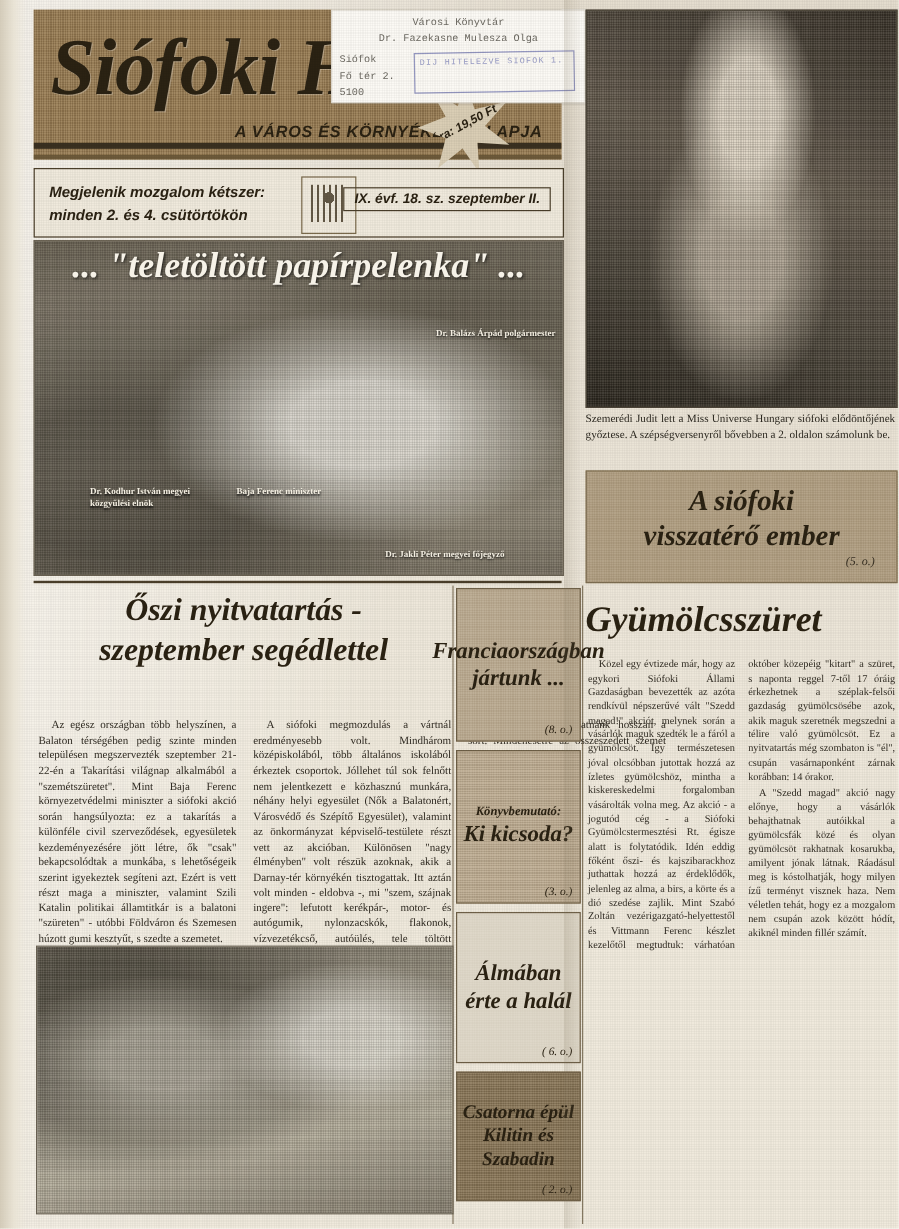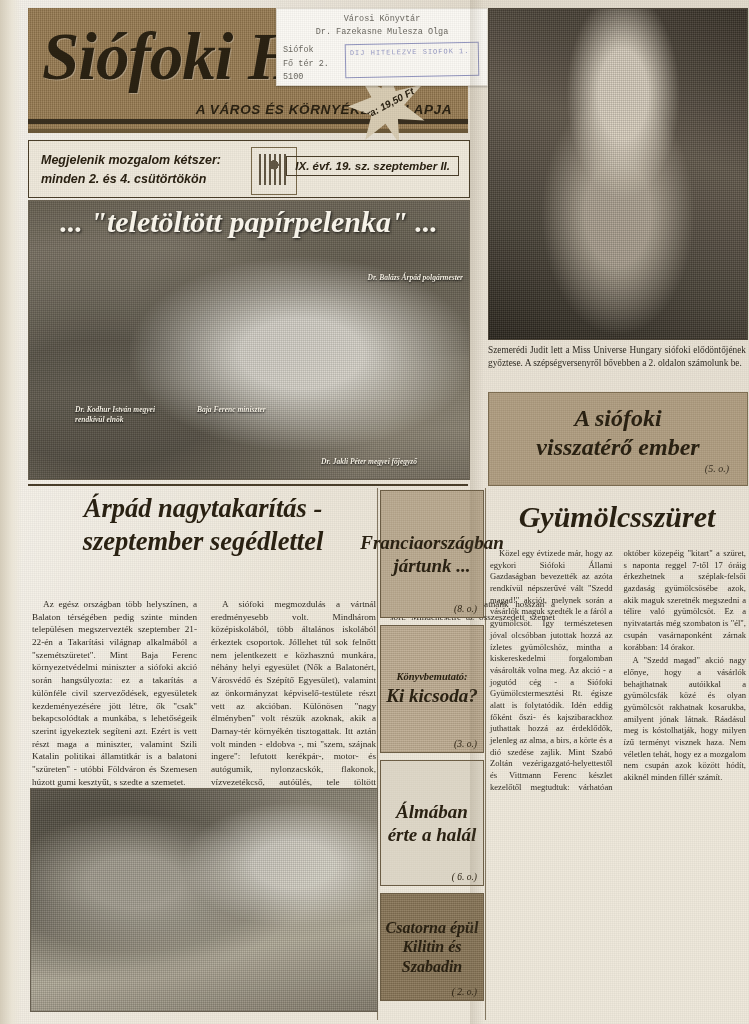--- a/index.html
+++ b/index.html
@@ -92,21 +92,21 @@
               radial-gradient(ellipse at 86% 38%, rgba(60,54,42,.45) 0 20%, rgba(0,0,0,0) 52%),
               linear-gradient(175deg,#6e6657 0%,#9a9281 38%,#b3ab98 62%,#7d7565 100%);}
   .hero .ph:after{content:"";position:absolute;inset:0;
             background-image:
               repeating-linear-gradient(0deg, rgba(0,0,0,.10) 0 1px, rgba(255,255,255,.04) 1px 2px),
               repeating-linear-gradient(90deg, rgba(0,0,0,.10) 0 1px, rgba(255,255,255,.04) 1px 2px);}
   .hero-head{position:absolute;left:0;right:0;top:4px;text-align:center;z-index:4;
              font-style:italic;font-weight:bold;font-size:30px;color:#f6f2e8;
              text-shadow:1px 1px 3px rgba(0,0,0,.75);}
   .phlabel{position:absolute;z-index:5;color:#f4efe2;font-size:7.5px;font-weight:bold;
-           line-height:1.3;text-shadow:0 1px 2px rgba(0,0,0,.9);font-style:italic;}
+           line-height:1.3;text-shadow:0 1px 2px rgba(0,0,0,.9);}
 
   
   .queen{position:absolute;left:488px;top:8px;width:258px;height:330px;
          background:#5d5447;overflow:hidden;border:1px solid #4e463a;}
   .queen .ph{position:absolute;inset:0;
              background:
                radial-gradient(ellipse at 52% 26%, rgba(236,226,208,.95) 0 13%, rgba(0,0,0,0) 30%),
                radial-gradient(ellipse at 50% 62%, rgba(222,210,190,.70) 0 18%, rgba(0,0,0,0) 42%),
                linear-gradient(200deg,#3c352b 0%,#6a6052 40%,#514a3e 70%,#2e2920 100%);}
   .queen .ph:after{content:"";position:absolute;inset:0;
@@ -167,21 +167,21 @@
   .tbox.dark{background:#8e7a5a;
         background-image:
           repeating-linear-gradient(0deg, rgba(0,0,0,.07) 0 1px, rgba(255,255,255,.05) 1px 2px),
           repeating-linear-gradient(90deg, rgba(0,0,0,.07) 0 1px, rgba(255,255,255,.05) 1px 2px);}
   .tbox .big{font-style:italic;font-weight:bold;font-size:19px;line-height:1.22;}
   .tbox .big.sm{font-size:16px;}
   .tbox .kicker{font-style:italic;font-size:10.5px;font-weight:bold;margin-bottom:2px;}
   .tbox .pg{position:absolute;right:6px;bottom:3px;font-size:9.5px;font-style:italic;}
 
   
-  .gy-head{position:absolute;left:488px;top:500px;width:258px;text-align:center;
+  .gy-head{position:absolute;left:488px;top:500px;width:258px;text-align:left;
            font-style:italic;font-weight:bold;font-size:30px;color:#2b2213;}
   .gy-cols{position:absolute;left:490px;top:548px;width:256px;height:322px;
            column-count:2;column-gap:11px;
            font-size:8.6px;line-height:1.36;text-align:justify;color:#312c23;hyphens:auto;}
   .gy-cols p{margin:0 0 2px 0;text-indent:9px;}
   .br-photo{position:absolute;left:490px;top:878px;width:256px;height:128px;
             overflow:hidden;border:1px solid #6b6354;}
   .br-photo .ph{position:absolute;inset:0;
             background:
               radial-gradient(ellipse at 70% 62%, rgba(214,72,56,.50) 0 13%, rgba(0,0,0,0) 30%),
@@ -227,49 +227,49 @@
     <div>5100</div>
     <div class="addr-stamp">DIJ HITELEZVE SIOFOK 1.</div>
   </div>
 
   <div class="infobar">
     <div class="freq">
       <div>Megjelenik mozgalom kétszer:</div>
       <div>minden 2. és 4. csütörtökön</div>
     </div>
     <div class="crest"></div>
-    <div class="issue">IX. évf. 19. sz. szeptember II.</div>
+    <div class="issue">IX. évf. 18. sz. szeptember II.</div>
   </div>
 
   <div class="hero">
     <div class="ph"></div>
     <div class="hero-head">... "teletöltött papírpelenka" ...</div>
     <div class="phlabel" style="right:6px;top:72px;">Dr. Balázs Árpád polgármester</div>
-    <div class="phlabel" style="left:46px;top:204px;width:92px;">Dr. Kodhur István megyei rendkívül elnök</div>
+    <div class="phlabel" style="left:46px;top:204px;width:92px;">Dr. Kodhur István megyei közgyűlési elnök</div>
     <div class="phlabel" style="left:168px;top:204px;">Baja Ferenc miniszter</div>
     <div class="phlabel" style="left:292px;top:256px;">Dr. Jakli Péter megyei főjegyző</div>
   </div>
 
   <div class="queen">
     <div class="ph"></div>
   </div>
   <div class="queen-cap">Szemerédi Judit lett a Miss Universe Hungary siófoki elődöntőjének győztese. A szépségversenyről bővebben a 2. oldalon számolunk be.</div>
 
   <div class="past-box">
     <div class="l">A siófoki</div>
     <div class="l">visszatérő ember</div>
     <div class="pg">(5. o.)</div>
   </div>
 
   <div class="hrule" style="left:28px;top:484px;width:440px;height:2px;"></div>
   <div class="vrule" style="left:377px;top:488px;height:532px;"></div>
   <div class="vrule" style="left:485px;top:488px;height:532px;"></div>
 
   <div class="art-head">
-    <div>Árpád nagytakarítás -</div>
+    <div>Őszi nyitvatartás -</div>
     <div>szeptember segédlettel</div>
   </div>
   <div class="cols2" style="height:196px;margin-top:16px;">
     <p>Az egész országban több helyszínen, a Balaton térségében pedig szinte minden településen megszervezték szeptember 21-22-én a Takarítási világnap alkalmából a "szemétszüretet". Mint Baja Ferenc környezetvédelmi miniszter a siófoki akció során hangsúlyozta: ez a takarítás a különféle civil szerveződések, egyesületek kezdeményezésére jött létre, ők "csak" bekapcsolódtak a munkába, s lehetőségeik szerint igyekeztek segíteni azt. Ezért is vett részt maga a miniszter, valamint Szili Katalin politikai államtitkár is a balatoni "szüreten" - utóbbi Földváron és Szemesen húzott gumi kesztyűt, s szedte a szemetet.</p>
     <p>A siófoki megmozdulás a vártnál eredményesebb volt. Mindhárom középiskolából, több általános iskolából érkeztek csoportok. Jóllehet túl sok felnőtt nem jelentkezett e közhasznú munkára, néhány helyi egyesület (Nők a Balatonért, Városvédő és Szépítő Egyesület), valamint az önkormányzat képviselő-testülete részt vett az akcióban. Különösen "nagy élményben" volt részük azoknak, akik a Darnay-tér környékén tisztogattak. Itt aztán volt minden - eldobva -, mi "szem, szájnak ingere": lefutott kerékpár-, motor- és autógumik, nylonzacskók, flakonok, vízvezetékcső, autóülés, tele töltött papírpelenka... s sorolhatnánk hosszan a sort. Mindenesetre az összeszedett szemét több mázsányi lett.</p>
   </div>
 
   <div class="bl-photo">
     <div class="ph"></div>
   </div>

